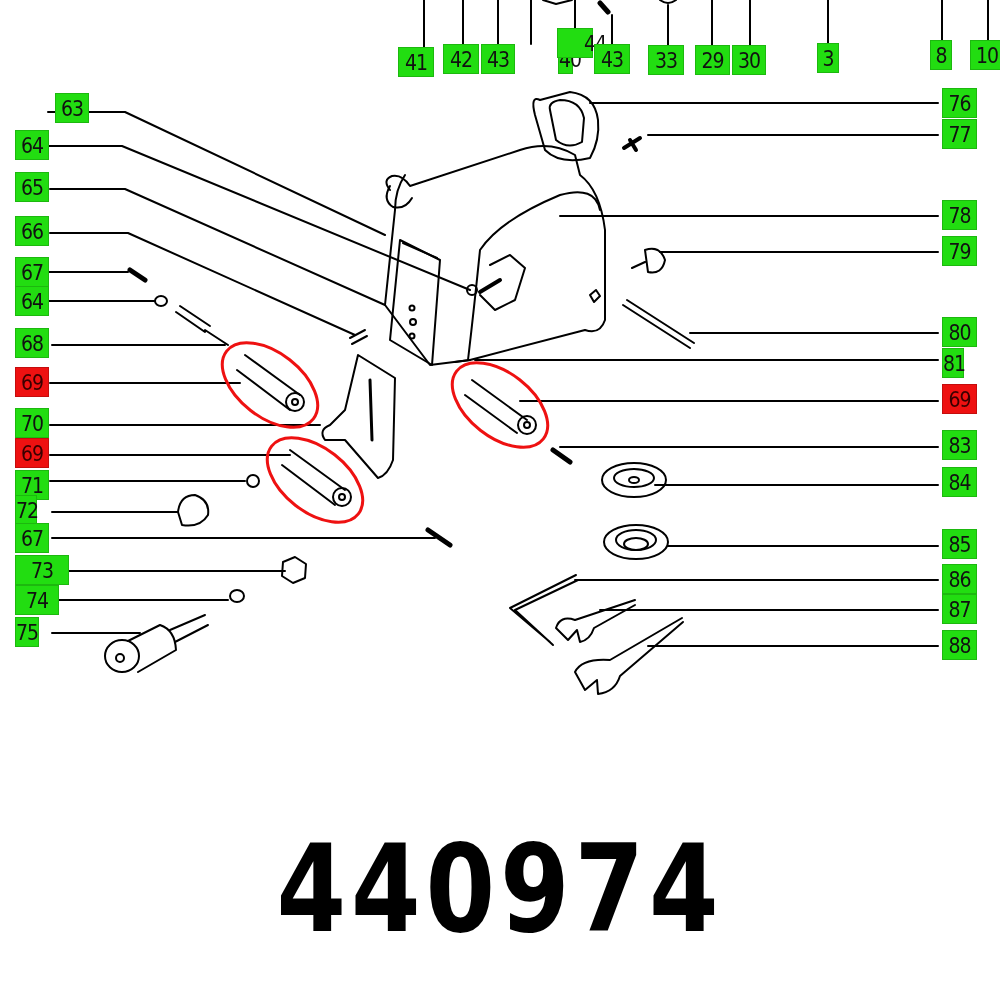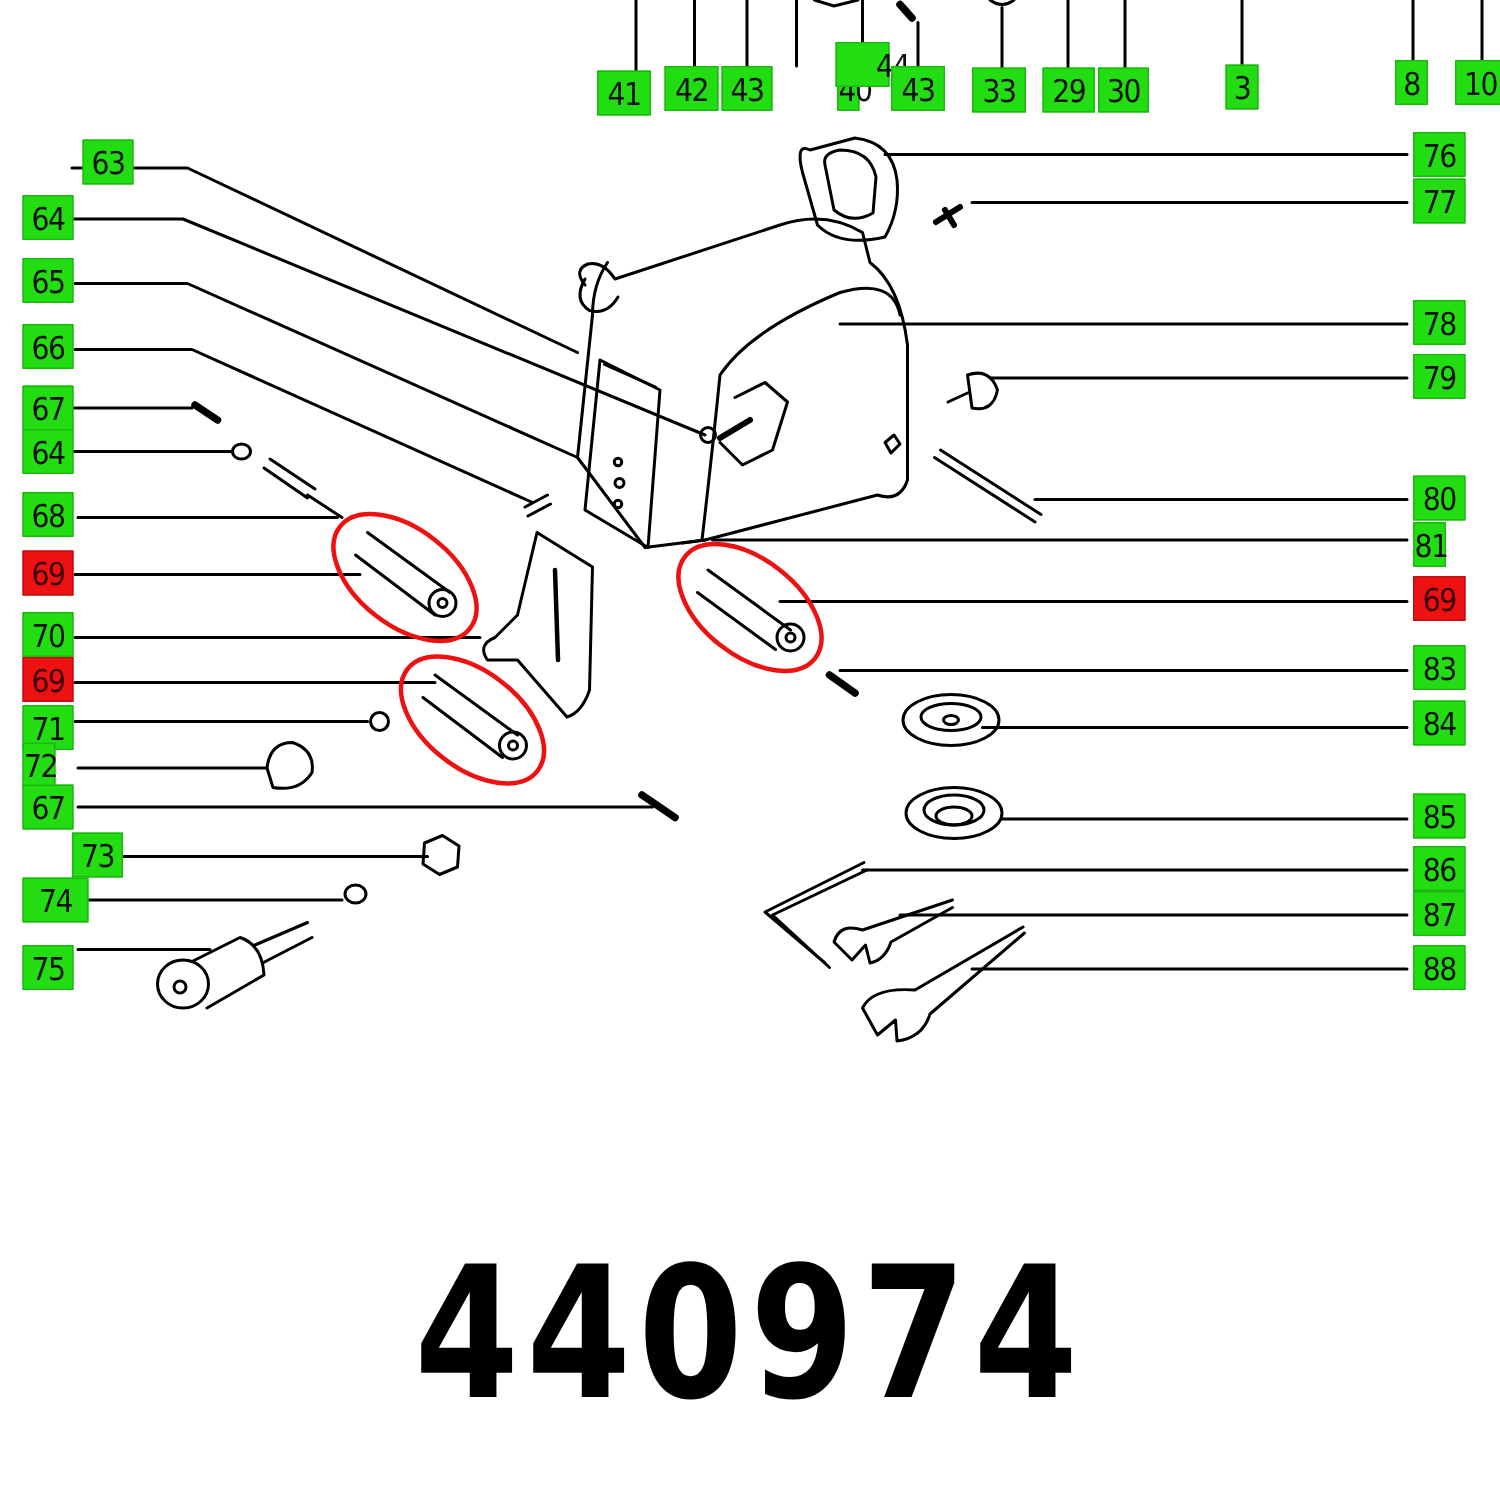--- a/index.html
+++ b/index.html
@@ -173,23 +173,23 @@
     <div class="label" style="left: 15px; top: 216px; width: 34px;">66</div>
     <div class="label" style="left: 15px; top: 257px; width: 34px;">67</div>
     <div class="label" style="left: 15px; top: 286px; width: 34px;">64</div>
     <div class="label" style="left: 15px; top: 328px; width: 34px;">68</div>
     <div class="label red" style="left: 15px; top: 367px; width: 34px;">69</div>
     <div class="label" style="left: 15px; top: 408px; width: 34px;">70</div>
     <div class="label red" style="left: 15px; top: 438px; width: 34px;">69</div>
     <div class="label" style="left: 15px; top: 470px; width: 34px; text-align: center;">71</div>
     <div class="label" style="left: 15px; top: 495px; width: 22px;">72</div>
     <div class="label" style="left: 15px; top: 523px; width: 34px;">67</div>
-    <div class="label" style="left: 15px; top: 555px; width: 34px; margin-left: 33px;">73</div>
+    <div class="label" style="left: 15px; top: 555px; width: 54px;">73</div>
     <div class="label" style="left: 15px; top: 585px; width: 44px;">74</div>
-    <div class="label" style="left: 15px; top: 630px; width: 34px;">75</div>
+    <div class="label" style="left: 15px; top: 617px; width: 24px;">75</div>
     <div class="label" style="left: 942px; top: 88px; width: 35px;">76</div>
     <div class="label" style="left: 942px; top: 119px; width: 35px;">77</div>
     <div class="label" style="left: 942px; top: 200px; width: 35px;">78</div>
     <div class="label" style="left: 942px; top: 236px; width: 35px;">79</div>
     <div class="label" style="left: 942px; top: 317px; width: 35px;">80</div>
     <div class="label" style="left: 942px; top: 348px; width: 22px;">81</div>
     <div class="label red" style="left: 942px; top: 384px; width: 35px;">69</div>
     <div class="label" style="left: 942px; top: 430px; width: 35px;">83</div>
     <div class="label" style="left: 942px; top: 467px; width: 35px;">84</div>
     <div class="label" style="left: 942px; top: 529px; width: 35px;">85</div>

